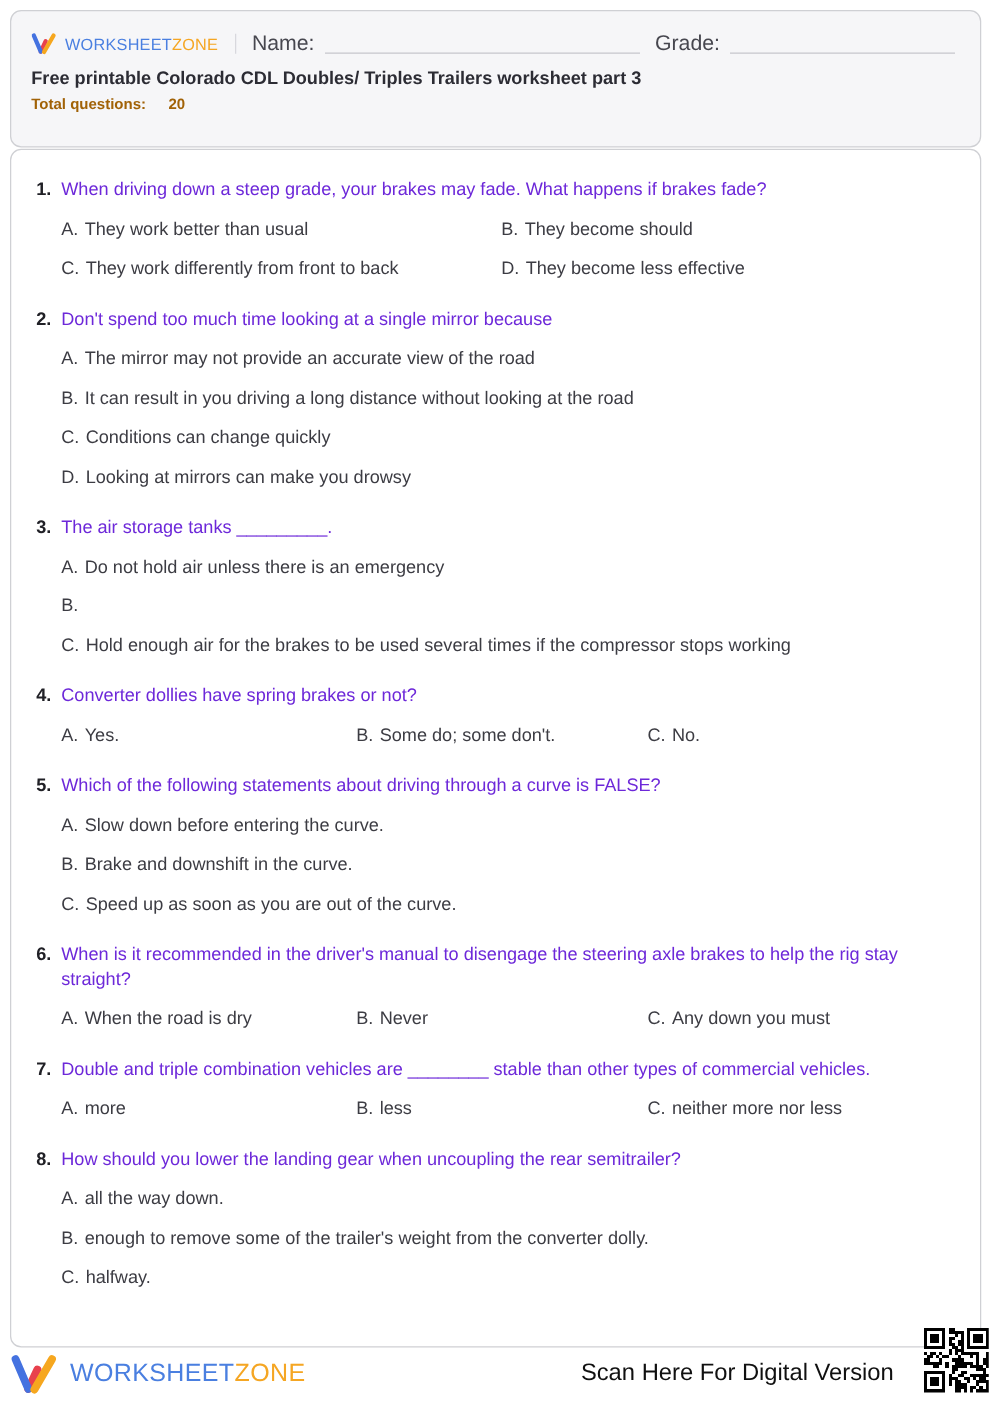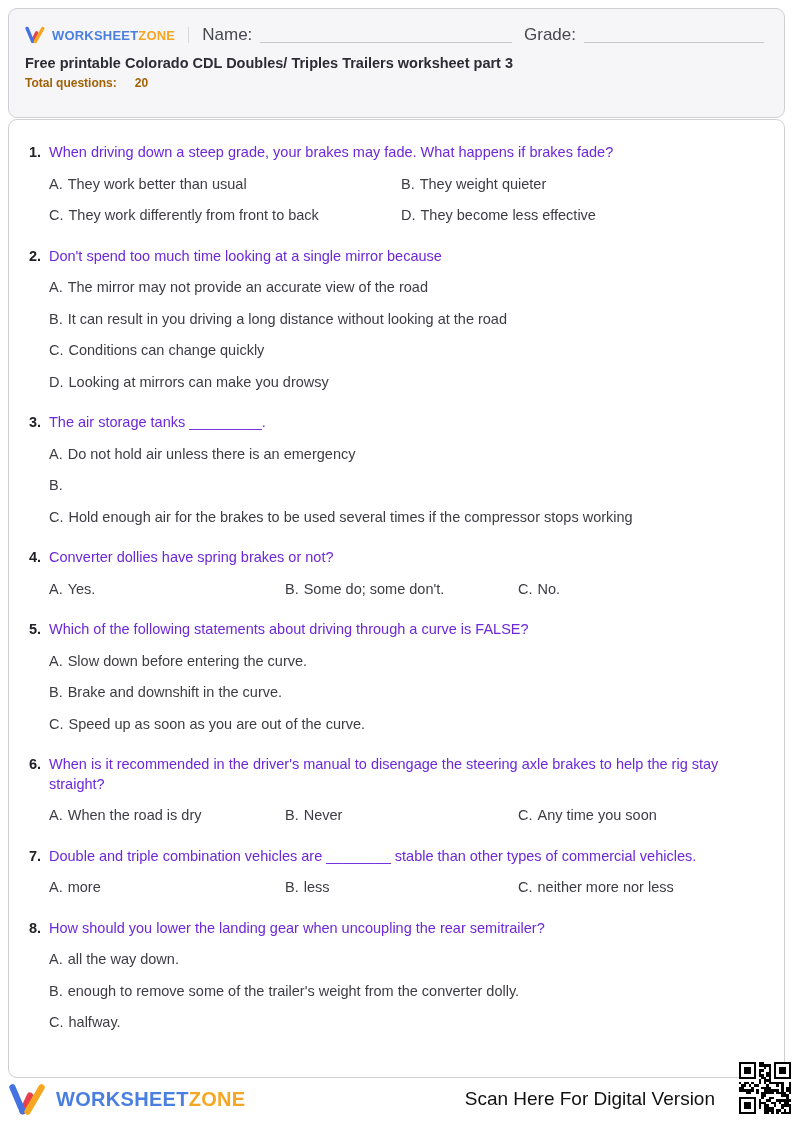--- a/index.html
+++ b/index.html
@@ -18,21 +18,21 @@
   .header-card {
     position:absolute; left:8px; top:8px; width:777px; height:110px;
     background:#f6f6f8;
     border:1px solid #cfd0d4;
     border-radius:9px;
     padding:13px 20px 0 16px;
   }
   .header-top { display:flex; align-items:center; height:26px; }
   .logo { display:flex; align-items:center; }
   .logo svg { display:block; }
-  .logo-text { font-weight:700; font-size:13px; letter-spacing:.2px; margin-left:6px; white-space:nowrap; }
+  .logo-text { font-weight:400; font-size:13px; letter-spacing:.2px; margin-left:6px; white-space:nowrap; }
   .logo-text .blue { color:#4a7fe0; }
   .logo-text .orange { color:#f5a623; }
   .divider { width:1px; height:16px; background:#d8d8dd; margin:0 13px; }
   .field-label { font-size:17px; color:#47474f; white-space:nowrap; }
   .write-line { border-bottom:1px solid #c6c6cc; height:15px; }
   .name-line { flex:1; margin:0 12px 0 8px; max-width:292px; }
   .grade-line { width:180px; margin-left:8px; }
   .wz-title { margin-top:7px; font-size:14.5px; font-weight:700; color:#2c2c34; }
   .total-row { margin-top:5px; font-size:12px; color:#a16207;font-weight:bold; }
   .total-num { margin-left:18px; }
@@ -107,21 +107,21 @@
       <span class="q-num">1.</span>
       <span class="q-text">When driving down a steep grade, your brakes may fade. What happens if brakes fade?</span>
     </div>
     <div class="options cols-2">
             <div class="option">
               <span class="opt-letter">A.</span>
               <span class="opt-text">They work better than usual</span>
             </div>
             <div class="option">
               <span class="opt-letter">B.</span>
-              <span class="opt-text">They weight quieter</span>
+              <span class="opt-text">They become should</span>
             </div>
             <div class="option">
               <span class="opt-letter">C.</span>
               <span class="opt-text">They work differently from front to back</span>
             </div>
             <div class="option">
               <span class="opt-letter">D.</span>
               <span class="opt-text">They become less effective</span>
             </div>
           </div>
@@ -223,21 +223,21 @@
             <div class="option">
               <span class="opt-letter">A.</span>
               <span class="opt-text">When the road is dry</span>
             </div>
             <div class="option">
               <span class="opt-letter">B.</span>
               <span class="opt-text">Never</span>
             </div>
             <div class="option">
               <span class="opt-letter">C.</span>
-              <span class="opt-text">Any time you soon</span>
+              <span class="opt-text">Any down you must</span>
             </div>
           </div>
   </div>
 
   <div class="question">
     <div class="q-head">
       <span class="q-num">7.</span>
       <span class="q-text">Double and triple combination vehicles are ________ stable than other types of commercial vehicles.</span>
     </div>
     <div class="options cols-3">

